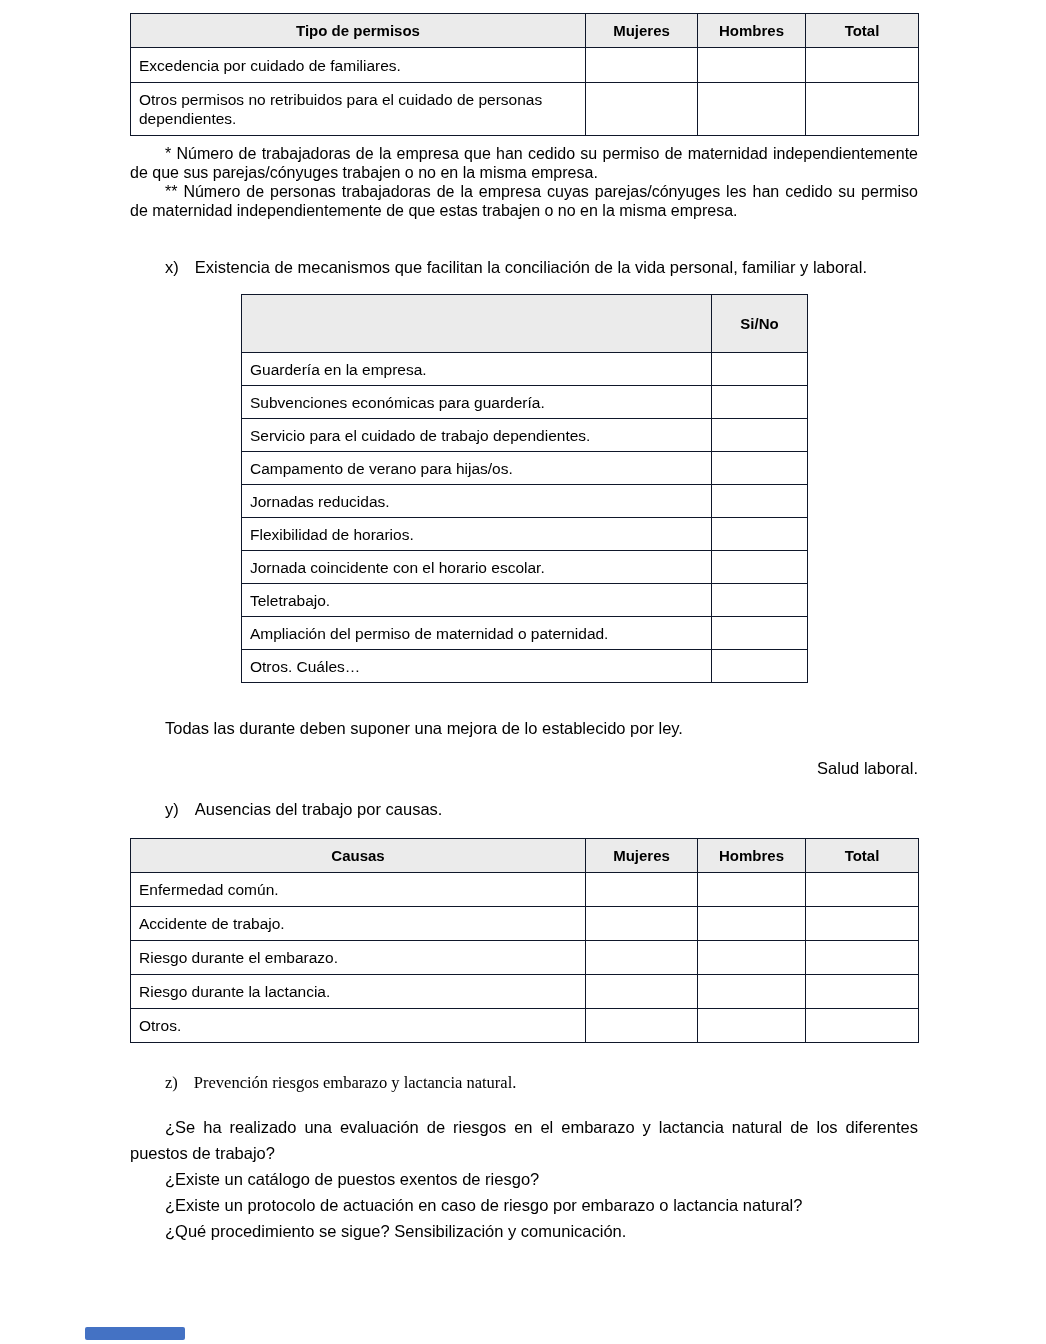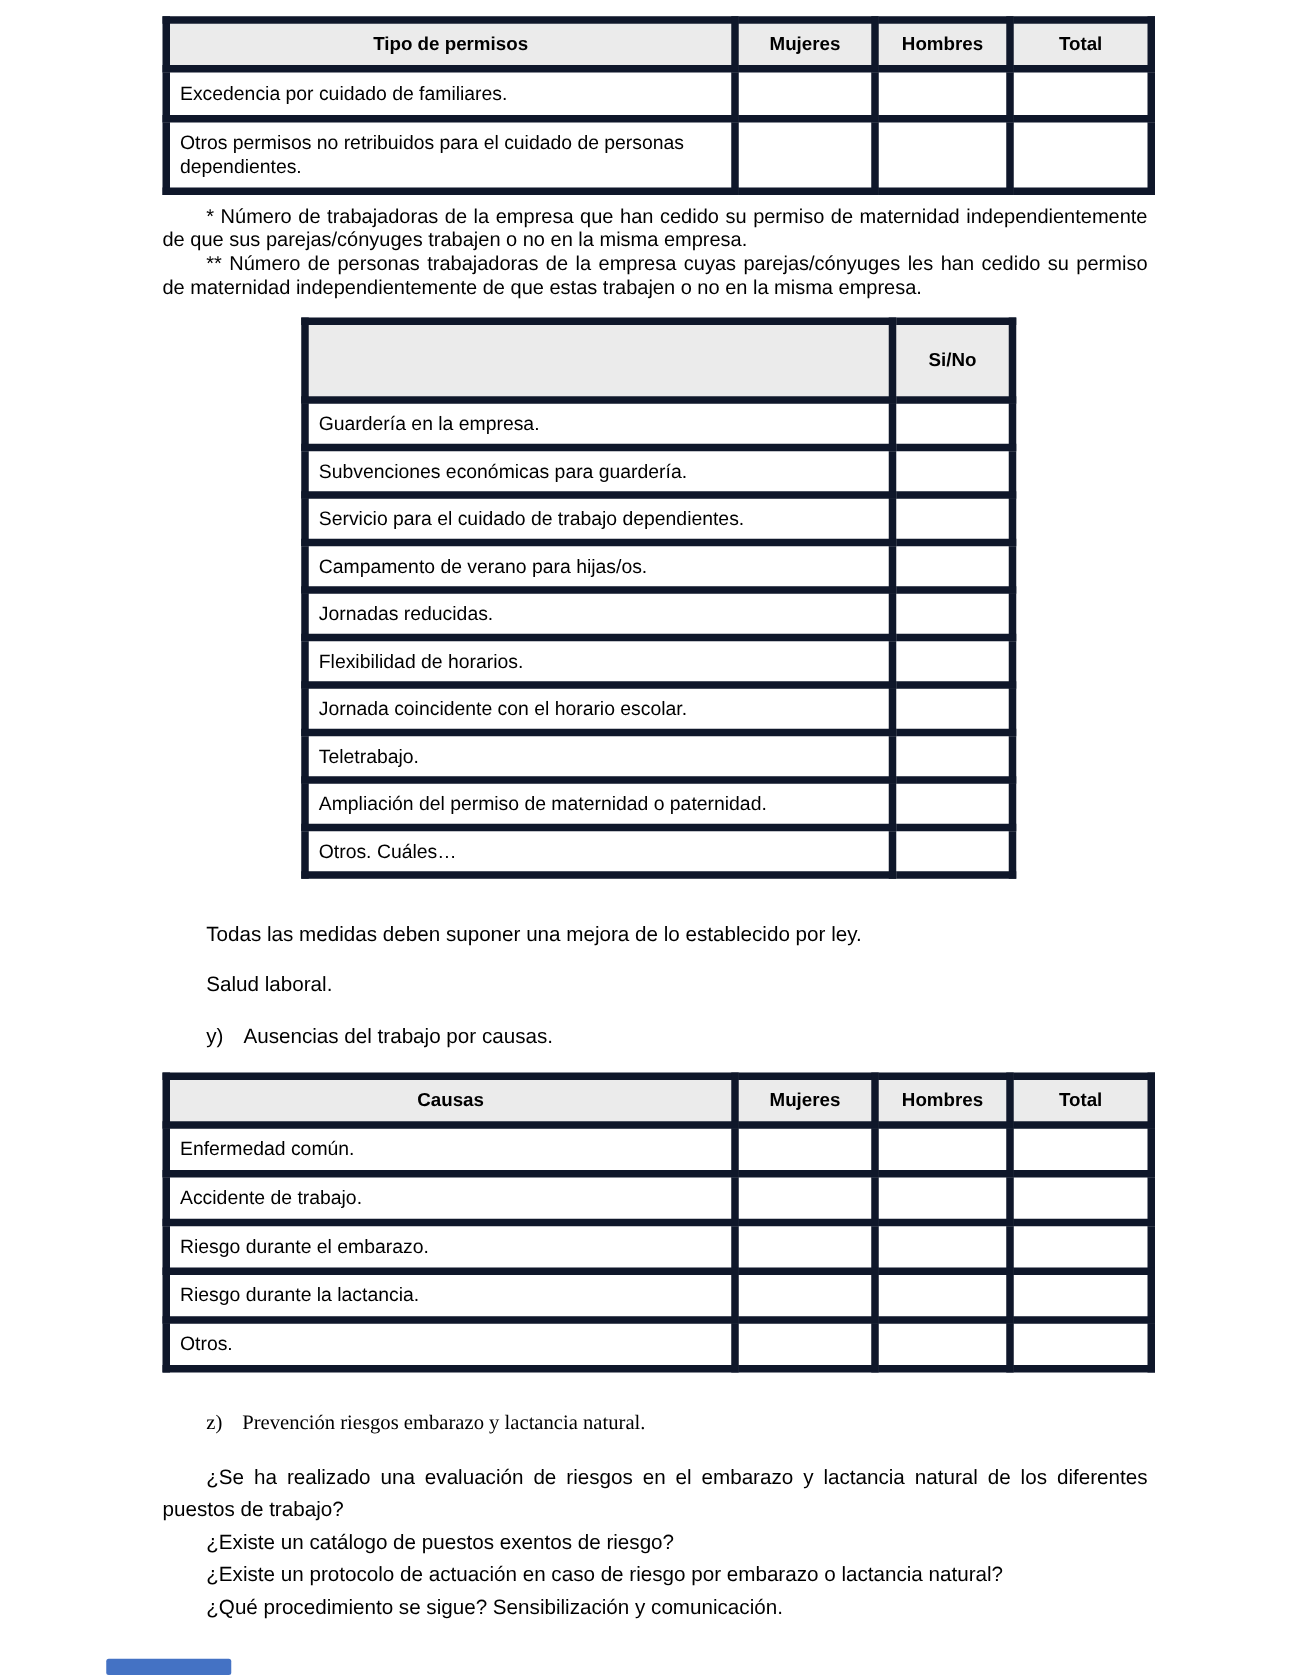--- a/index.html
+++ b/index.html
@@ -4,21 +4,21 @@
 <style>
   html,body{margin:0;padding:0;}
   body{
     width:1046px;height:1344px;position:relative;background:#ffffff;
     font-family:"Liberation Sans","DejaVu Sans",sans-serif;color:#000;
     -webkit-font-smoothing:antialiased;
   }
   .page{position:absolute;left:130px;top:13px;width:788px;}
 
   table{border-collapse:collapse;table-layout:fixed;font-size:15.5px;}
-  th,td{border:6px solid #0f172a;overflow:hidden;}
+  th,td{border:1px solid #0f172a;overflow:hidden;}
   th{background:#ebebeb;font-weight:bold;text-align:center;font-size:15px;padding:8px 6px;}
   td{padding:6px 8px;vertical-align:middle;text-align:left;line-height:19px;}
 
   .tbl-full{width:788px;}
   .tbl-permisos td{height:22px;}
   .tbl-permisos .row-tall td{height:40px;}
 
   .tbl-sino{width:566px;margin-left:111px;margin-top:14px;}
   .tbl-sino td{height:20px;}
   .tbl-sino th{padding:20px 6px;}
@@ -27,21 +27,21 @@
   .tbl-causas td{height:21px;}
 
   .fnotes{margin-top:8px;font-size:16px;line-height:19px;text-align:justify;}
   .fnotes p{margin:0;text-indent:35px;}
 
   .para{font-size:16.5px;line-height:26px;text-align:justify;text-indent:35px;margin:0;}
   .tab{display:inline-block;width:16px;}
 
   .h-x{margin-top:34px;}
   .p-todas{margin-top:32px;text-align:left;}
-  .p-salud{margin-top:14px;text-align:left;}
+  .p-salud{margin-top:14px;text-align:right;}
   .h-y{margin-top:15px;text-align:left;}
   .h-z{margin-top:27px;text-align:left;font-family:Liberation Serif, serif;}
   .p-block{margin-top:18px;}
 
   .accent-bar{
     position:absolute;left:85px;top:1327px;width:100px;height:13px;
     background:#4472c4;border-radius:2px;
   }
 </style>
 </head>
@@ -78,20 +78,21 @@
         <td></td>
       </tr>
     </tbody>
   </table>
 
   <div class="fnotes">
     <p>* Número de trabajadoras de la empresa que han cedido su permiso de maternidad independientemente de que sus parejas/cónyuges trabajen o no en la misma empresa.</p>
     <p>** Número de personas trabajadoras de la empresa cuyas parejas/cónyuges les han cedido su permiso de maternidad independientemente de que estas trabajen o no en la misma empresa.</p>
   </div>
 
+  <p class="para h-x"><span>x)</span><span class="tab"></span><span>Existencia de mecanismos que facilitan la conciliación de la vida personal, familiar y laboral.</span></p>
 
   <table class="tbl-sino">
     <colgroup>
         <col style="width:470px">
         <col style="width:96px">
       </colgroup>
     <thead>
       <tr>
         <th style="background:#ebebeb;"></th>
         <th>Si/No</th>
@@ -134,21 +135,21 @@
         <td>Ampliación del permiso de maternidad o paternidad.</td>
         <td></td>
       </tr>
       <tr>
         <td>Otros. Cuáles…</td>
         <td></td>
       </tr>
     </tbody>
   </table>
 
-  <p class="para p-todas">Todas las medidas deben suponer una mejora de lo establecido por ley.</p>
+  <p class="para p-todas">Todas las durante deben suponer una mejora de lo establecido por ley.</p>
   <p class="para p-salud">Salud laboral.</p>
 
   <p class="para h-y"><span>y)</span><span class="tab"></span><span>Ausencias del trabajo por causas.</span></p>
 
   <table class="tbl-full tbl-causas">
     <colgroup>
         <col style="width:455px">
         <col style="width:112px">
         <col style="width:108px">
         <col style="width:113px">

